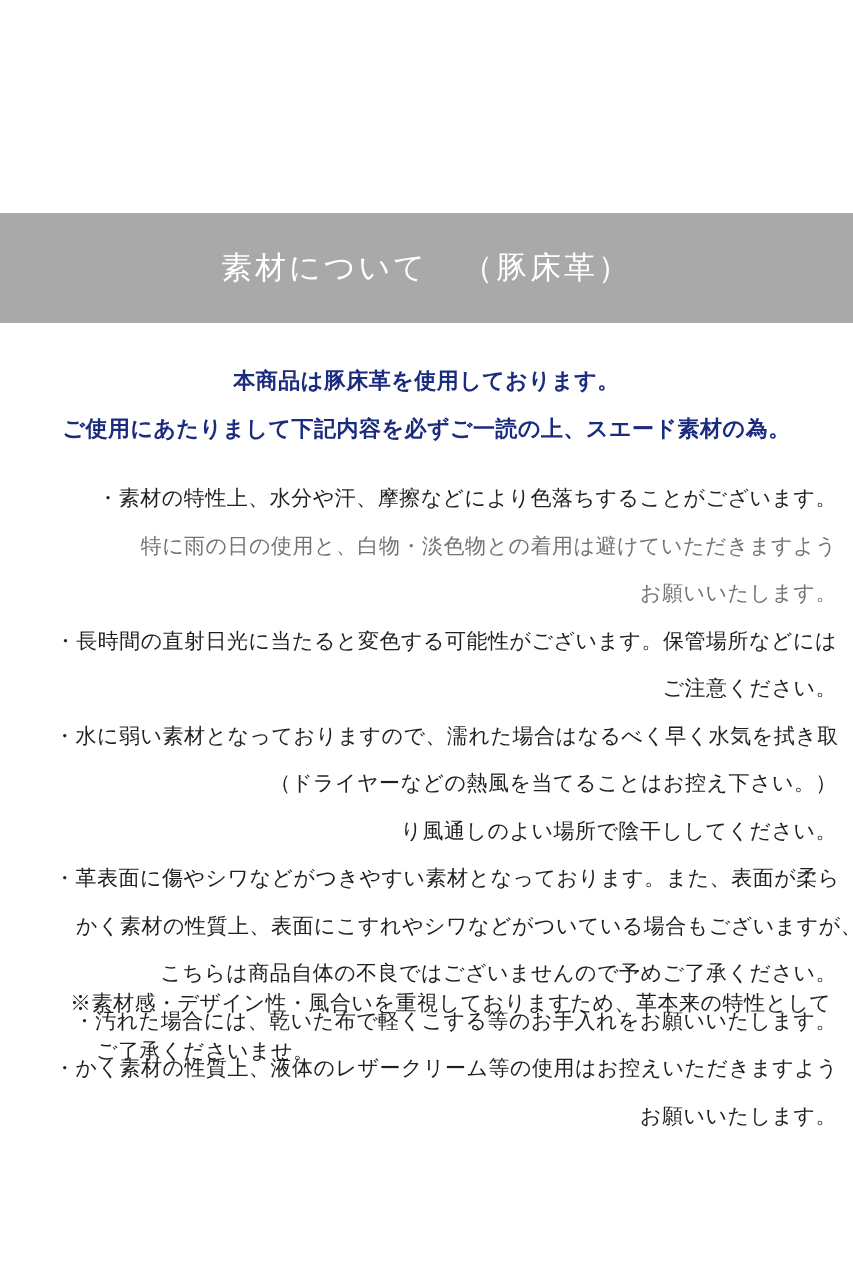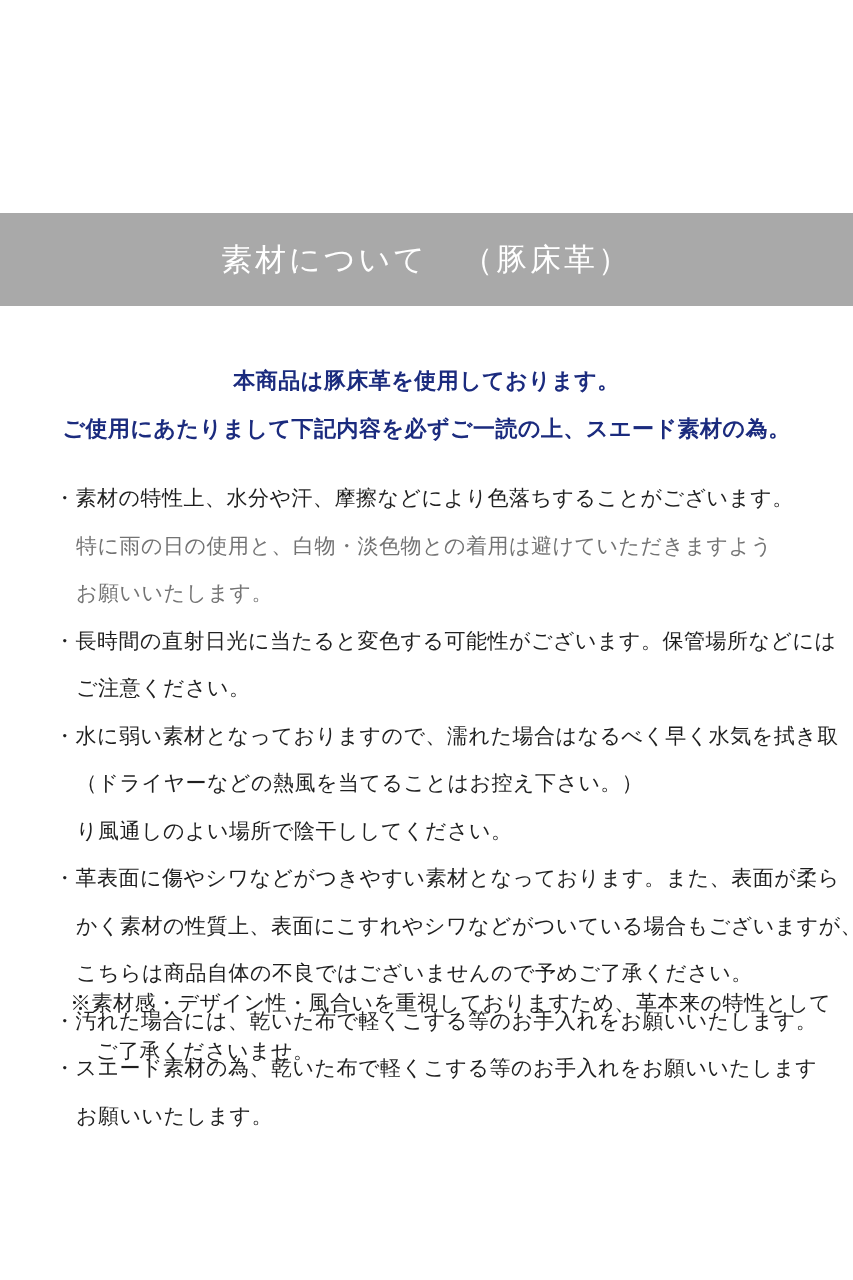--- a/index.html
+++ b/index.html
@@ -20,21 +20,21 @@
     background: #ffffff;
   }
   p { margin: 16px; }
 
   
   .banner {
     position: absolute;
     top: 213px;
     left: 0;
     width: 853px;
-    height: 93px;
+    height: 110px;
     background: #a9a9a9;
     display: flex;
     align-items: center;
     justify-content: center;
   }
   .banner-title {
     font-size: 31px;
     font-weight: 300;
     color: #ffffff;
     letter-spacing: 3px;
@@ -61,20 +61,21 @@
     top: 466px;
     left: 0;
     width: 815px;
     padding-left: 38px;
     font-size: 21px;
     font-weight: 500;
     line-height: 31.5px;
     letter-spacing: 0.5px;
     color: #1f1f1f;
     white-space: nowrap;
+    text-align: right;
   }
   .line.cont { padding-left: 22px; }
   .line.warning { color: #737373; }
 
   
   .footnote {
     position: absolute;
     top: 971px;
     left: 16px;
     width: 815px;
@@ -108,21 +109,21 @@
     <p class="line cont warning">お願いいたします。</p>
     <p class="line">・長時間の直射日光に当たると変色する可能性がございます。保管場所などには</p>
     <p class="line cont">ご注意ください。</p>
     <p class="line">・水に弱い素材となっておりますので、濡れた場合はなるべく早く水気を拭き取</p>
     <p class="line cont">（ドライヤーなどの熱風を当てることはお控え下さい。）</p>
     <p class="line cont">り風通しのよい場所で陰干ししてください。</p>
     <p class="line">・革表面に傷やシワなどがつきやすい素材となっております。また、表面が柔ら</p>
     <p class="line cont">かく素材の性質上、表面にこすれやシワなどがついている場合もございますが、</p>
     <p class="line cont">こちらは商品自体の不良ではございませんので予めご了承ください。</p>
     <p class="line">・汚れた場合には、乾いた布で軽くこする等のお手入れをお願いいたします。</p>
-    <p class="line">・スエード素材の為、乾いた布で軽くこする等のお手入れをお願いいたします</p>
+    <p class="line">・かく素材の性質上、液体のレザークリーム等の使用はお控えいただきますよう</p>
     <p class="line cont">お願いいたします。</p>
   </div>
 
   <div class="footnote">
     <p class="line">※素材感・デザイン性・風合いを重視しておりますため、革本来の特性として</p>
     <p class="line cont2">ご了承くださいませ。</p>
   </div>
 
 </div>
 

